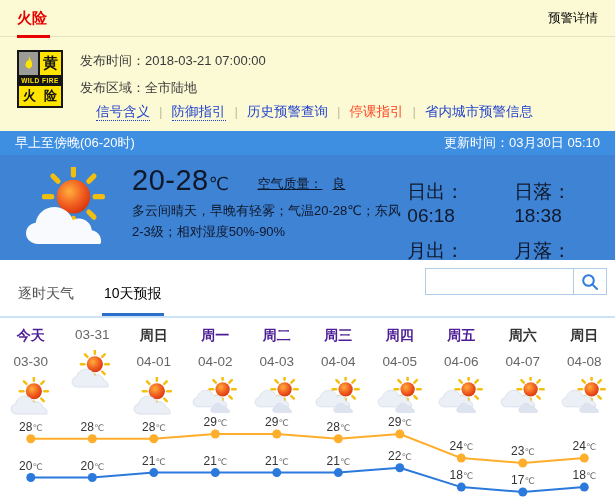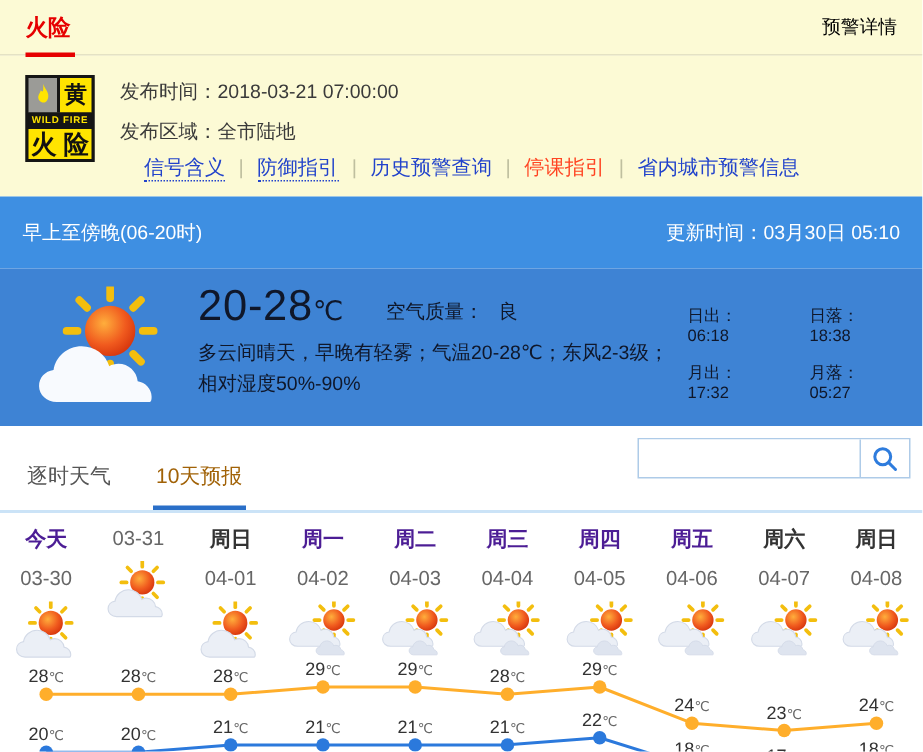--- a/index.html
+++ b/index.html
@@ -22,51 +22,51 @@
   .alert { height:94px; background:#FCFAD5; padding:13px 0 0 17px; }
   .alert-top { display:flex; }
   .fire-badge {
     width:46px; height:58px; border:2px solid #151515; background:#151515;
     display:flex; flex-direction:column; flex:none;
   }
   .fb-r1 { height:23px; display:flex; }
   .fb-flame { width:21px; background:#9B9B97; border-right:2px solid #151515; display:flex; align-items:center; justify-content:center; }
   .fb-grade { flex:1; background:#FFE400; color:#111; font-size:15px; font-weight:bold; display:flex; align-items:center; justify-content:center; }
   .fb-r2 { height:11px; background:#151515; color:#FFE400; font-size:6.5px; font-weight:bold; letter-spacing:0.5px; display:flex; align-items:center; justify-content:center; }
-  .fb-r3 { height:20px; background:#FFE400; color:#111; font-size:17px; font-weight:bold; display:flex; align-items:center; justify-content:center; }
+  .fb-r3 { height:20px; background:#FFE400; color:#111; font-size:13px; font-weight:bold; display:flex; align-items:center; justify-content:center;font-family:Liberation Mono, monospace; }
   .alert-info { margin-left:17px; font-size:13px; color:#3A3A3A; padding-top:2px; }
   .alert-info .row { margin-bottom:9px; }
   .alert-links { margin-left:70px; margin-top:-5px; font-size:13.5px; white-space:nowrap; }
   .alert-link { color:#2243CB; text-decoration:none; margin:0 9px; cursor:pointer; }
   .alert-link.dotted { border-bottom:1px dotted #2243CB; padding-bottom:1px; }
   .alert-link.highlight { color:#FF4422; }
   .sep { color:#BFBF9F; }
   
   .banner {
-    height:48px; background:#3E8FE2; color:#fff; font-size:13px;
+    height:24px; background:#3E8FE2; color:#fff; font-size:13px;
     display:flex; justify-content:space-between; align-items:center; padding:0 15px;
   }
   .current { height:105px; background:#3E83D4; color:#0f172a; display:flex; padding:10px 14px 0 20px; }
   .hero-icon { width:100px; flex:none; padding-top:2px; }
   .current-mid { width:332px; margin-left:12px; }
   .temp-row { display:flex; align-items:flex-end; }
   .big-temp { font-size:29px; line-height:1.1; letter-spacing:0.5px; }
   .big-temp .unit { font-size:18px; }
-  .air { font-size:13px; margin-left:28px; margin-bottom:4px; }
+  .air { font-size:13px; margin-left:28px; margin-bottom:4px;text-decoration:underline; }
   .air .val { margin-left:10px; }
   .desc { font-size:13px; line-height:1.62; margin-top:3px; }
   .sunmoon {
-    margin-left:auto; margin-top:14px; font-size:11px;
+    margin-left:auto; margin-top:14px; font-size:19px;
     display:grid; grid-template-columns:auto auto; column-gap:22px; row-gap:11px;
     align-content:start; padding-right:2px;
   }
   
   .tabrow { height:58px; border-bottom:2px solid #CBE3F7; position:relative; display:flex; align-items:flex-end; background:#fff; }
   .tab { font-size:14px; color:#555; padding:0 2px 13px; margin-left:16px; cursor:pointer; }
-  .tab.active { color:#a16207; border-bottom:3px solid #2A6FC8; padding-bottom:10px; margin-left:26px; }
+  .tab.active { color:#000000; border-bottom:3px solid #2A6FC8; padding-bottom:10px; margin-left:26px; }
   .searchbox { position:absolute; right:8px; top:8px; width:182px; height:27px; border:1px solid #AECBE8; display:flex; background:#fff; }
   .search-input { flex:1; border:none; outline:none; padding:0 6px; font-size:13px; min-width:0; }
   .search-btn { width:33px; border-left:1px solid #AECBE8; display:flex; align-items:center; justify-content:center; background:#fff; cursor:pointer; }
   
   .forecast { position:relative; height:191px; background:#fff; }
   .cols { display:grid; grid-template-columns:repeat(10,1fr); text-align:center; }
   .day { font-size:14px; color:#4c1d95; padding-top:9px;font-weight:bold; }
   .day.bold { font-weight:bold; color:#333; }
   .date { font-size:13.5px; color:#666; margin-top:9px; }
   .icon-cell { margin-top:8px; height:38px; display:flex; justify-content:center; }

